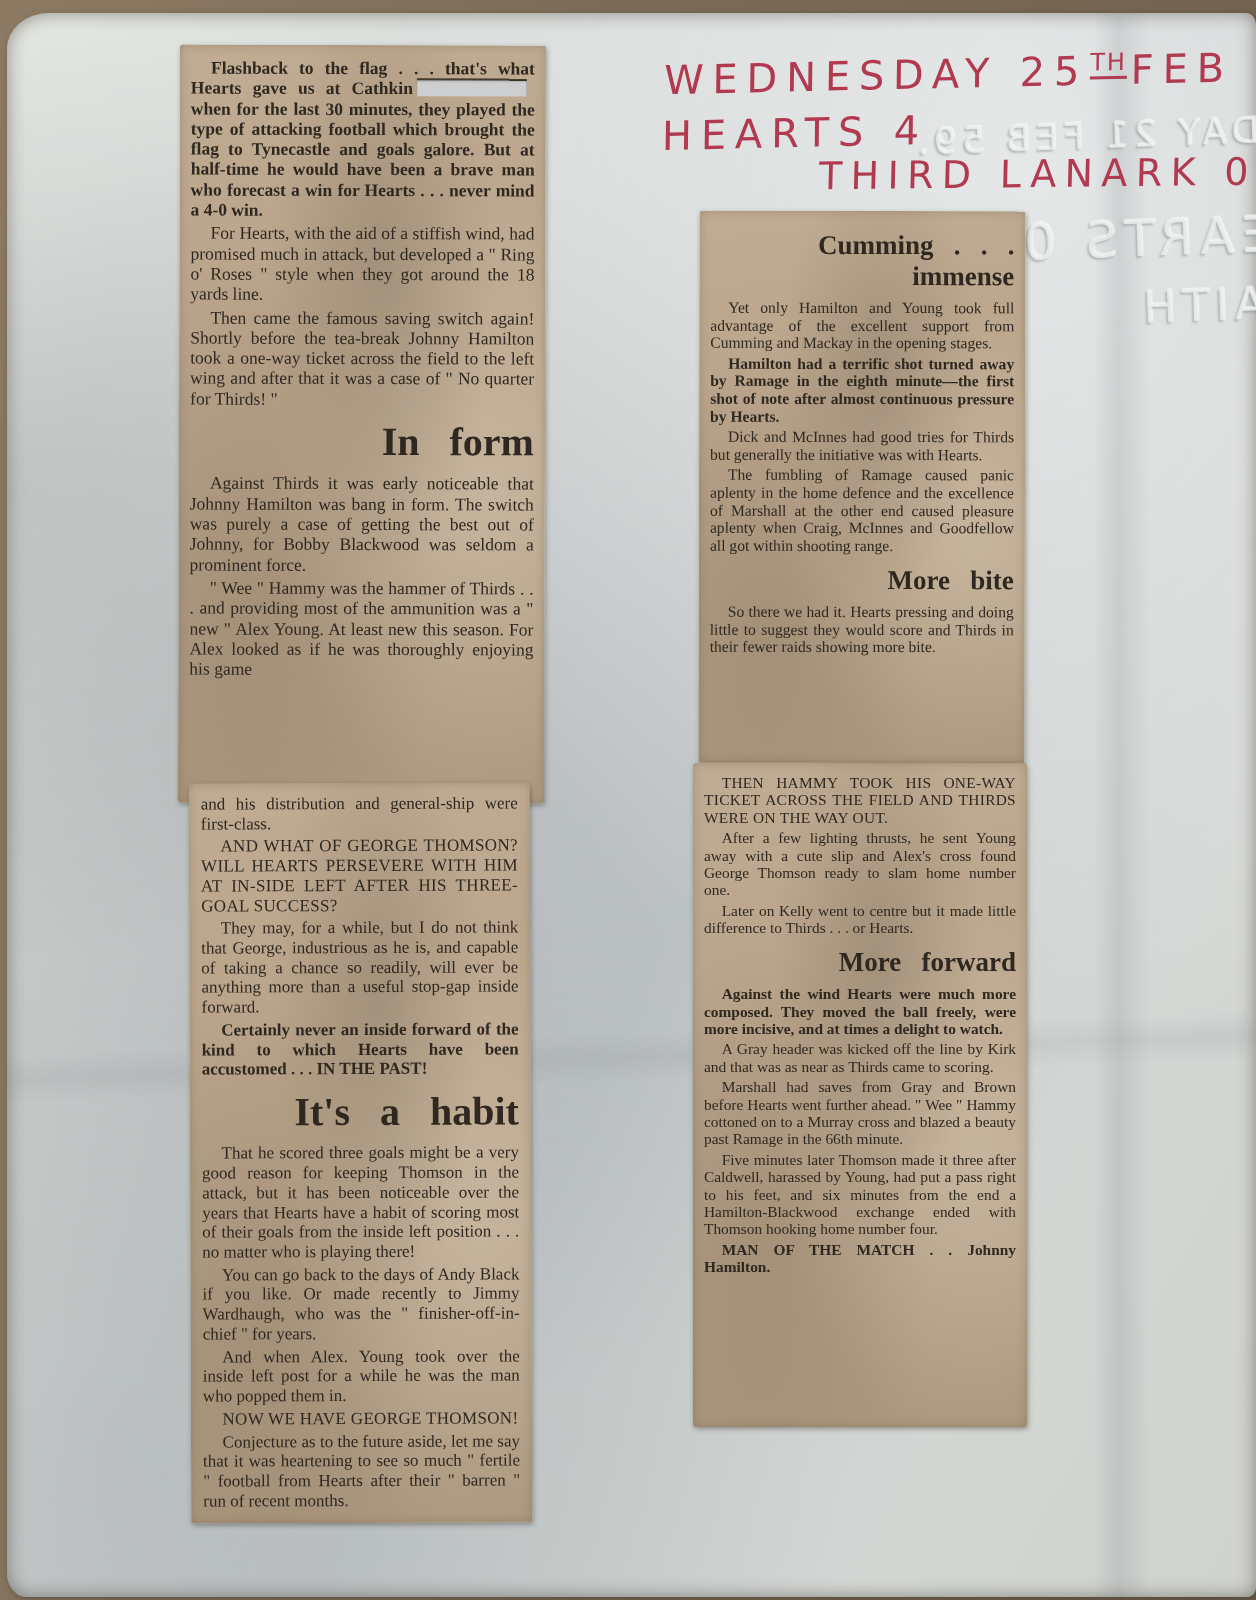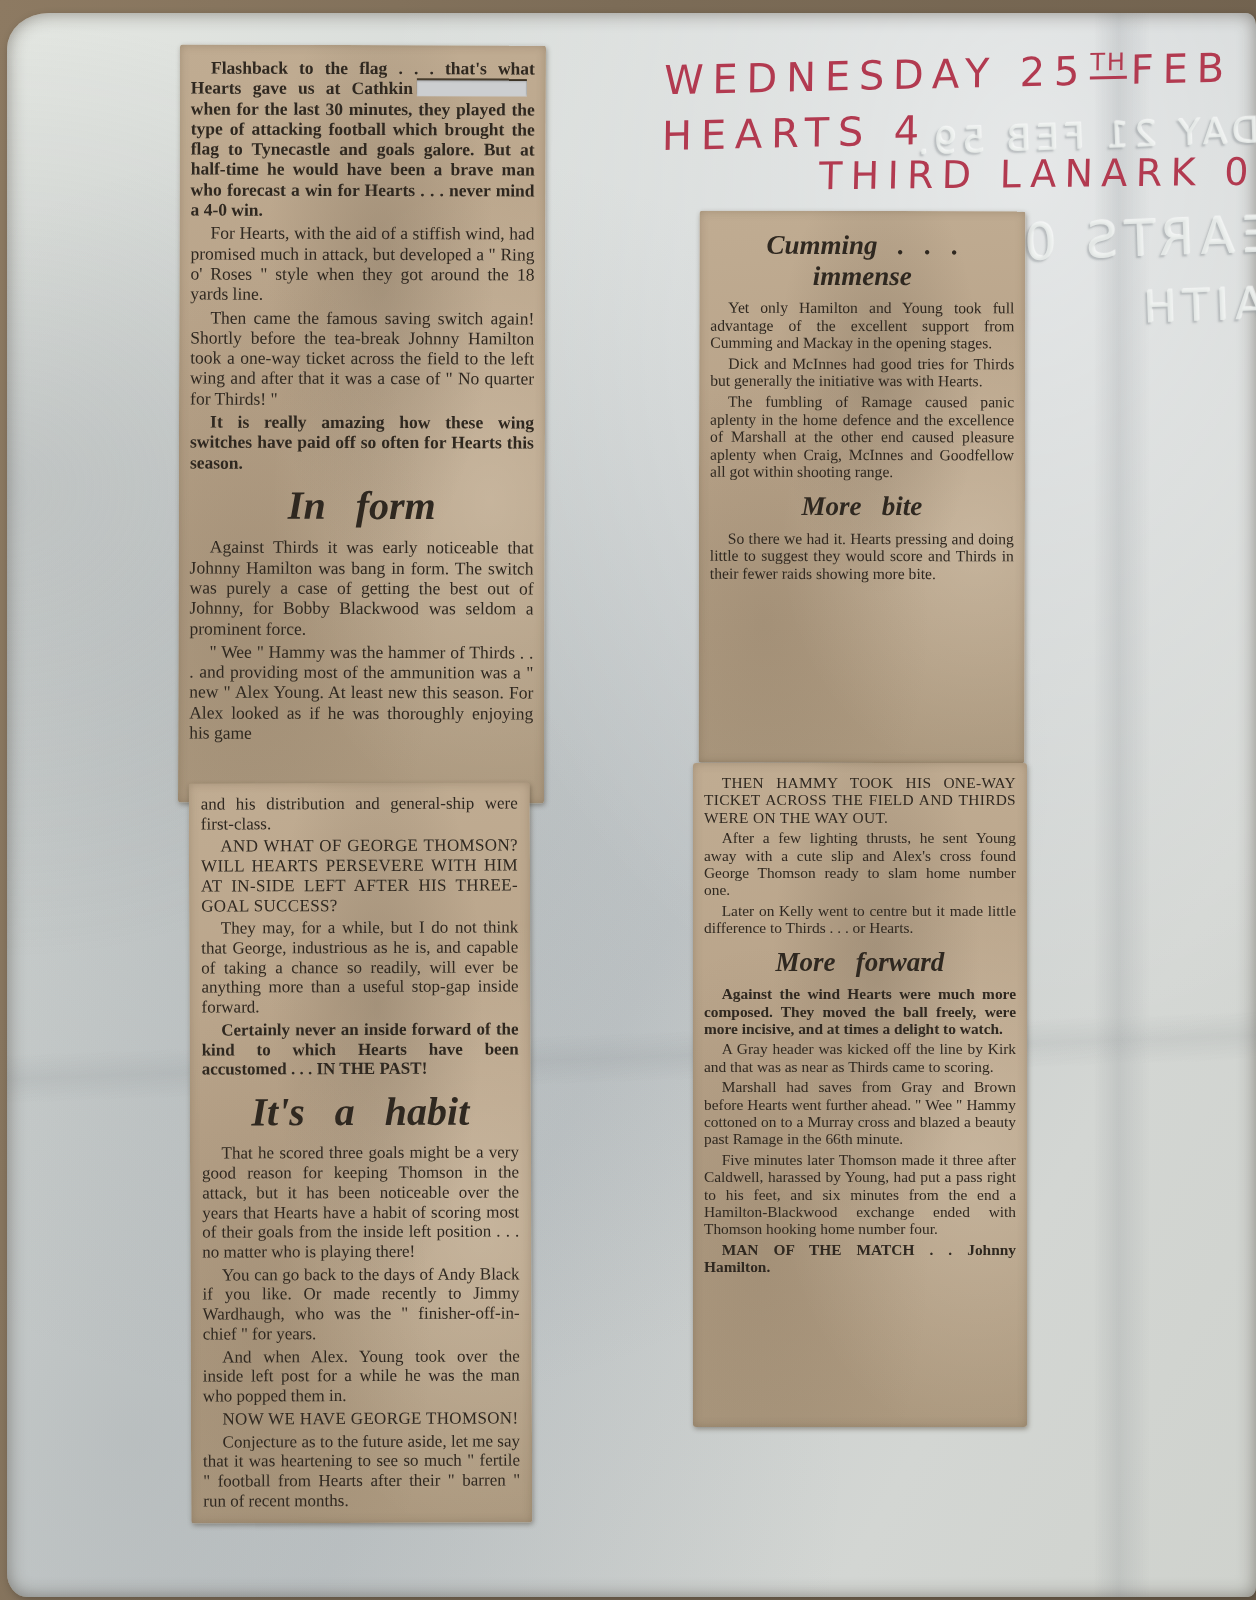--- a/index.html
+++ b/index.html
@@ -66,21 +66,21 @@
   .clip-a{left:172px;top:32px;width:366px;height:758px;padding:13px 11px;font-size:17.5px;line-height:1.16;transform:rotate(.15deg);z-index:2;}
   .clip-b{left:183px;top:770px;width:341px;height:740px;padding:11px 12px;font-size:17px;line-height:1.16;transform:rotate(-.2deg);z-index:3;}
   .clip-c{left:692px;top:198px;width:326px;height:552px;padding:9px 11px;font-size:15.6px;line-height:1.13;transform:rotate(.1deg);z-index:2;}
   .clip-d{left:686px;top:750px;width:334px;height:664px;padding:11px 11px;font-size:15.4px;line-height:1.13;z-index:3;}
   .blk{margin:0 0 3px 0;text-align:justify;text-indent:1.15em;}
   .blk.cont{text-indent:0;}
   .blk.bold{font-weight:bold;}
   .blk.caps{letter-spacing:.02em;}
   .blk.lead{font-weight:bold;}
   .blk.heading{
-    text-align:center;text-indent:0;font-style:italic;font-weight:bold;
+    text-align:right;text-indent:0;font-weight:bold;
     word-spacing:.5em;margin:10px 0 8px 0;
   }
   .clip-a .heading,.clip-b .heading{font-size:40px;}
   .clip-c .heading,.clip-d .heading{font-size:27px;}
   .hole{
     display:inline-block;width:110px;height:16px;margin:0 8px 0 4px;
     background:#ccced0;box-shadow:0 -2px 0 rgba(40,32,20,.8), inset 0 1px 2px rgba(0,0,0,.2);
     vertical-align:-2px;
   }
 </style>
@@ -99,40 +99,40 @@
     <div class="hw-line hw-date">
       <span>WEDNESDAY 25</span><sup>TH</sup><span>FEB 1959</span>
     </div>
     <div class="hw-line hw-home">HEARTS 4</div>
     <div class="hw-line hw-away">THIRD LANARK 0</div>
 
     <article class="clip clip-a">
         <p class="blk lead"><span>Flashback to the flag . . . that's what Hearts gave us at Cathkin</span><span class="hole"></span><span>when for the last 30 minutes, they played the type of attacking football which brought the flag to Tynecastle and goals galore. But at half-time he would have been a brave man who forecast a win for Hearts . . . never mind a 4-0 win.</span></p>
         <p class="blk p">For Hearts, with the aid of a stiffish wind, had promised much in attack, but developed a " Ring o' Roses " style when they got around the 18 yards line.</p>
         <p class="blk p">Then came the famous saving switch again! Shortly before the tea-break Johnny Hamilton took a one-way ticket across the field to the left wing and after that it was a case of " No quarter for Thirds! "</p>
-        <p class="blk bold">It is really amazing how these wing switches have paid off so often for Hearts this season.</p>
         <h3 class="blk heading">In form</h3>
         <p class="blk p">Against Thirds it was early noticeable that Johnny Hamilton was bang in form. The switch was purely a case of getting the best out of Johnny, for Bobby Blackwood was seldom a prominent force.</p>
         <p class="blk p">" Wee " Hammy was the hammer of Thirds . . . and providing most of the ammunition was a " new " Alex Young. At least new this season. For Alex looked as if he was thoroughly enjoying his game</p>
       </article>
     <article class="clip clip-b">
         <p class="blk cont">and his distribution and general-ship were first-class.</p>
         <p class="blk caps">AND WHAT OF GEORGE THOMSON? WILL HEARTS PERSEVERE WITH HIM AT IN-SIDE LEFT AFTER HIS THREE-GOAL SUCCESS?</p>
         <p class="blk p">They may, for a while, but I do not think that George, industrious as he is, and capable of taking a chance so readily, will ever be anything more than a useful stop-gap inside forward.</p>
         <p class="blk bold">Certainly never an inside forward of the kind to which Hearts have been accustomed . . . IN THE PAST!</p>
         <h3 class="blk heading">It's a habit</h3>
         <p class="blk p">That he scored three goals might be a very good reason for keeping Thomson in the attack, but it has been noticeable over the years that Hearts have a habit of scoring most of their goals from the inside left position . . . no matter who is playing there!</p>
         <p class="blk p">You can go back to the days of Andy Black if you like. Or made recently to Jimmy Wardhaugh, who was the " finisher-off-in-chief " for years.</p>
         <p class="blk p">And when Alex. Young took over the inside left post for a while he was the man who popped them in.</p>
         <p class="blk caps">NOW WE HAVE GEORGE THOMSON!</p>
         <p class="blk p">Conjecture as to the future aside, let me say that it was heartening to see so much " fertile " football from Hearts after their " barren " run of recent months.</p>
       </article>
     <article class="clip clip-c">
         <h3 class="blk heading">Cumming . . . immense</h3>
         <p class="blk p">Yet only Hamilton and Young took full advantage of the excellent support from Cumming and Mackay in the opening stages.</p>
+        <p class="blk bold">Hamilton had a terrific shot turned away by Ramage in the eighth minute—the first shot of note after almost continuous pressure by Hearts.</p>
         <p class="blk p">Dick and McInnes had good tries for Thirds but generally the initiative was with Hearts.</p>
         <p class="blk p">The fumbling of Ramage caused panic aplenty in the home defence and the excellence of Marshall at the other end caused pleasure aplenty when Craig, McInnes and Goodfellow all got within shooting range.</p>
         <h3 class="blk heading">More bite</h3>
         <p class="blk p">So there we had it.  Hearts pressing and doing little to suggest they would score and Thirds in their fewer raids showing more bite.</p>
       </article>
     <article class="clip clip-d">
         <p class="blk caps">THEN HAMMY TOOK HIS ONE-WAY TICKET ACROSS THE FIELD AND THIRDS WERE ON THE WAY OUT.</p>
         <p class="blk p">After a few lighting thrusts, he sent Young away with a cute slip and Alex's cross found George Thomson ready to slam home number one.</p>
         <p class="blk p">Later on Kelly went to centre but it made little difference to Thirds . . . or Hearts.</p>
         <h3 class="blk heading">More forward</h3>

